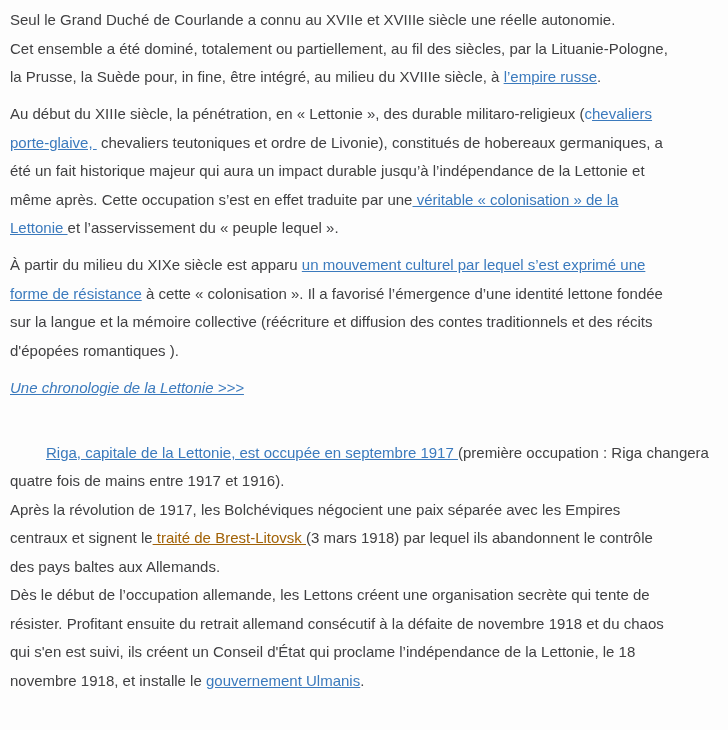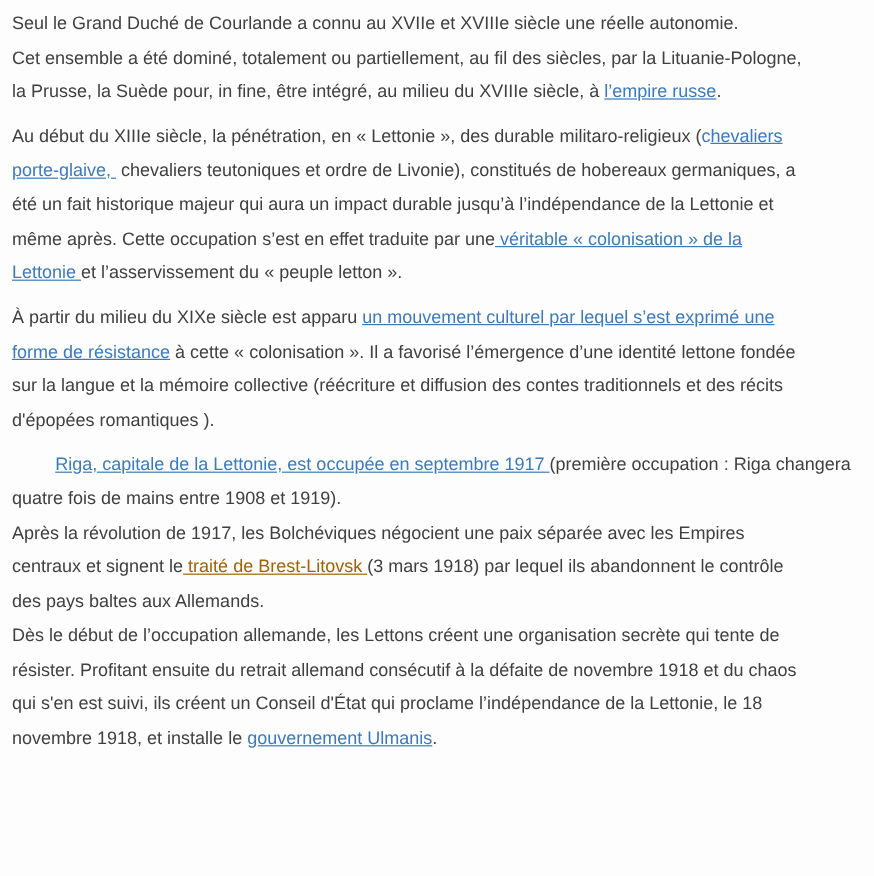--- a/index.html
+++ b/index.html
@@ -47,27 +47,28 @@
 <body style="background: rgb(253, 253, 253); color: rgb(64, 64, 66);">
 
 <main class="article">
   <p class="para"><span>Seul le Grand Duché de Courlande a connu au XVIIe et XVIIIe siècle une réelle autonomie.
 Cet ensemble a été dominé, totalement ou partiellement, au fil des siècles, par la Lituanie-Pologne,
 la Prusse, la Suède pour, in fine, être intégré, au milieu du XVIIIe siècle, à </span><a class="inline-link" style="color: rgb(59, 122, 189);">l’empire russe</a><span>.</span></p>
   <p class="para"><span>Au début du XIIIe siècle, la pénétration, en « Lettonie », des durable militaro-religieux (</span><a class="inline-link plain" style="color: rgb(59, 122, 189);">c</a><a class="inline-link" style="color: rgb(59, 122, 189);">hevaliers
 porte-glaive, </a><span> chevaliers teutoniques et ordre de Livonie), constitués de hobereaux germaniques, a
 été un fait historique majeur qui aura un impact durable jusqu’à l’indépendance de la Lettonie et
 même après. Cette occupation s’est en effet traduite par une</span><a class="inline-link" style="color: rgb(59, 122, 189);"> véritable « colonisation » de la
-Lettonie </a><span>et l’asservissement du « peuple letton ».</span></p>
+Lettonie </a><span>et l’asservissement du « peuple lequel ».</span></p>
   <p class="para"><span>À partir du milieu du XIXe siècle est apparu </span><a class="inline-link" style="color: rgb(59, 122, 189);">un mouvement culturel par lequel s’est exprimé une
 forme de résistance</a><span> à cette « colonisation ». Il a favorisé l’émergence d’une identité lettone fondée
 sur la langue et la mémoire collective (réécriture et diffusion des contes traditionnels et des récits
 d'épopées romantiques ).</span></p>
+  <p class="para gap-after"><a class="inline-link italic" style="color: rgb(59, 122, 189);">Une chronologie de la Lettonie &gt;&gt;&gt;</a></p>
   <p class="para"><a class="inline-link" style="color: rgb(59, 122, 189); margin-left: 36px;">Riga, capitale de la Lettonie, est occupée en septembre 1917 </a><span>(première occupation : Riga changera
-quatre fois de mains entre 1908 et 1919).
+quatre fois de mains entre 1917 et 1916).
 Après la révolution de 1917, les Bolchéviques négocient une paix séparée avec les Empires
 centraux et signent le</span><a class="inline-link" style="color: #a16207;"> traité de Brest-Litovsk </a><span>(3 mars 1918) par lequel ils abandonnent le contrôle
 des pays baltes aux Allemands.
 Dès le début de l’occupation allemande, les Lettons créent une organisation secrète qui tente de
 résister. Profitant ensuite du retrait allemand consécutif à la défaite de novembre 1918 et du chaos
 qui s'en est suivi, ils créent un Conseil d'État qui proclame l’indépendance de la Lettonie, le 18
 novembre 1918, et installe le </span><a class="inline-link" style="color: rgb(59, 122, 189);">gouvernement Ulmanis</a><span>.</span></p>
 </main>
 
 </body></html>

